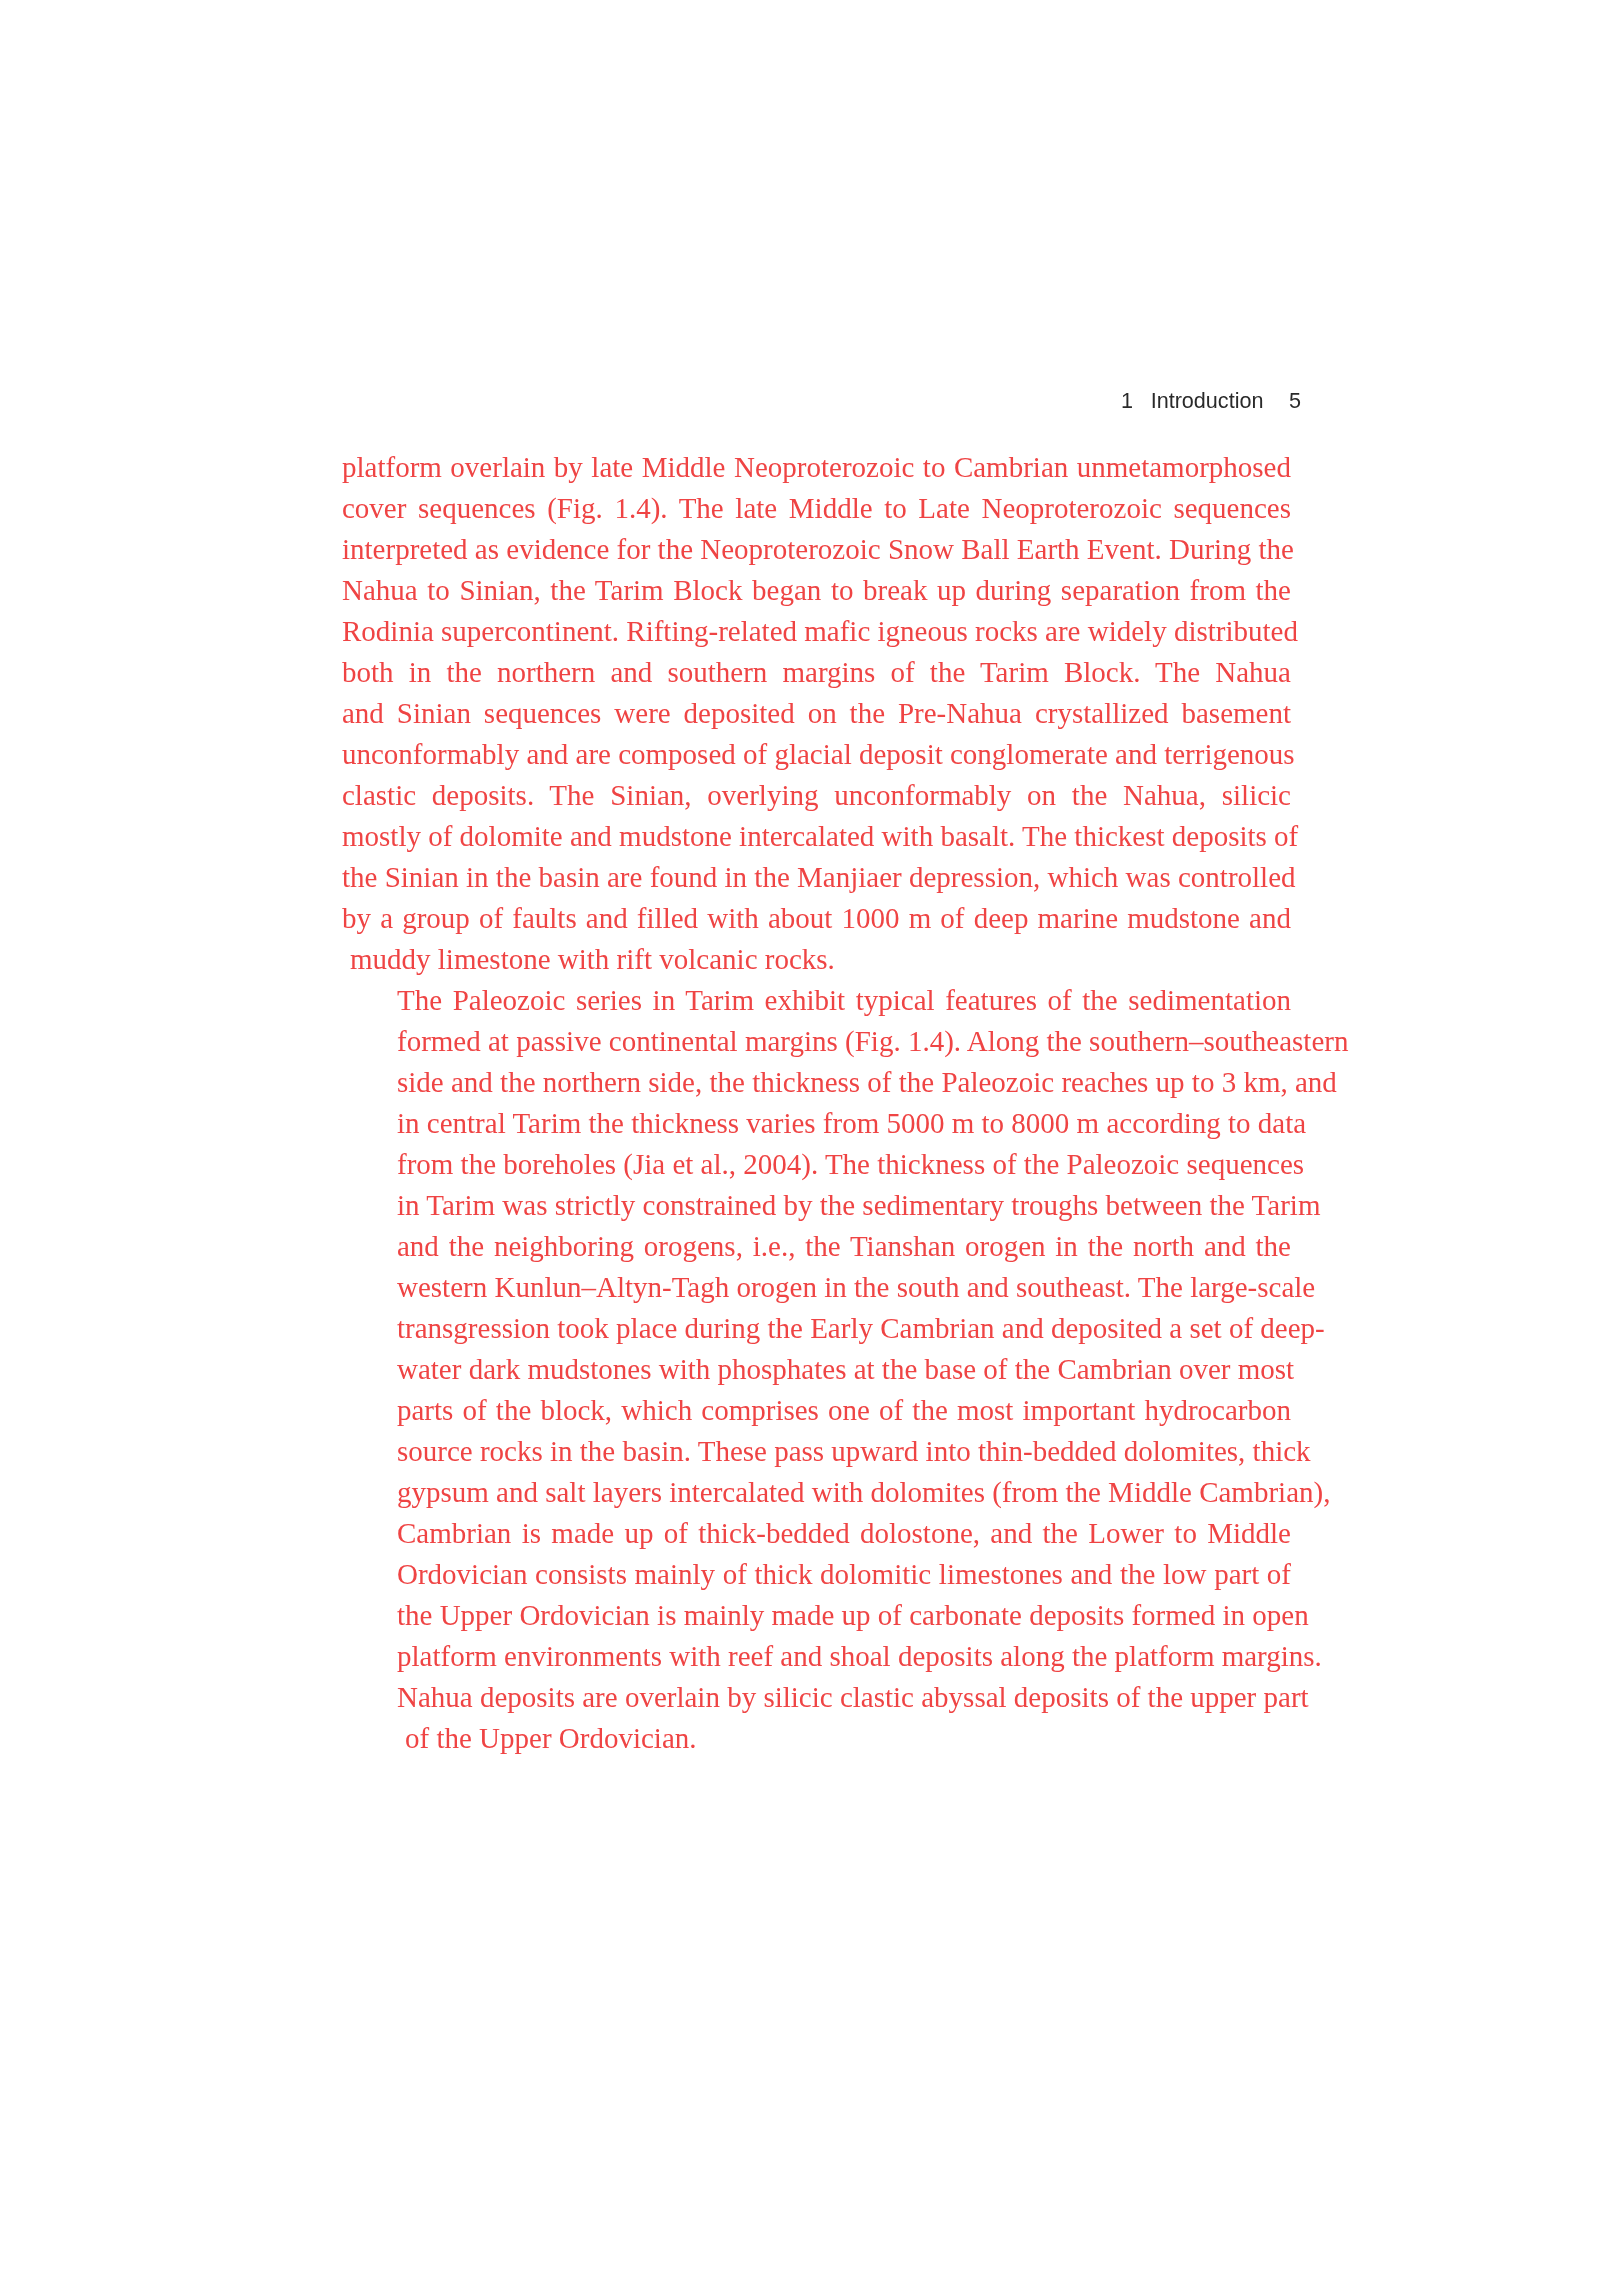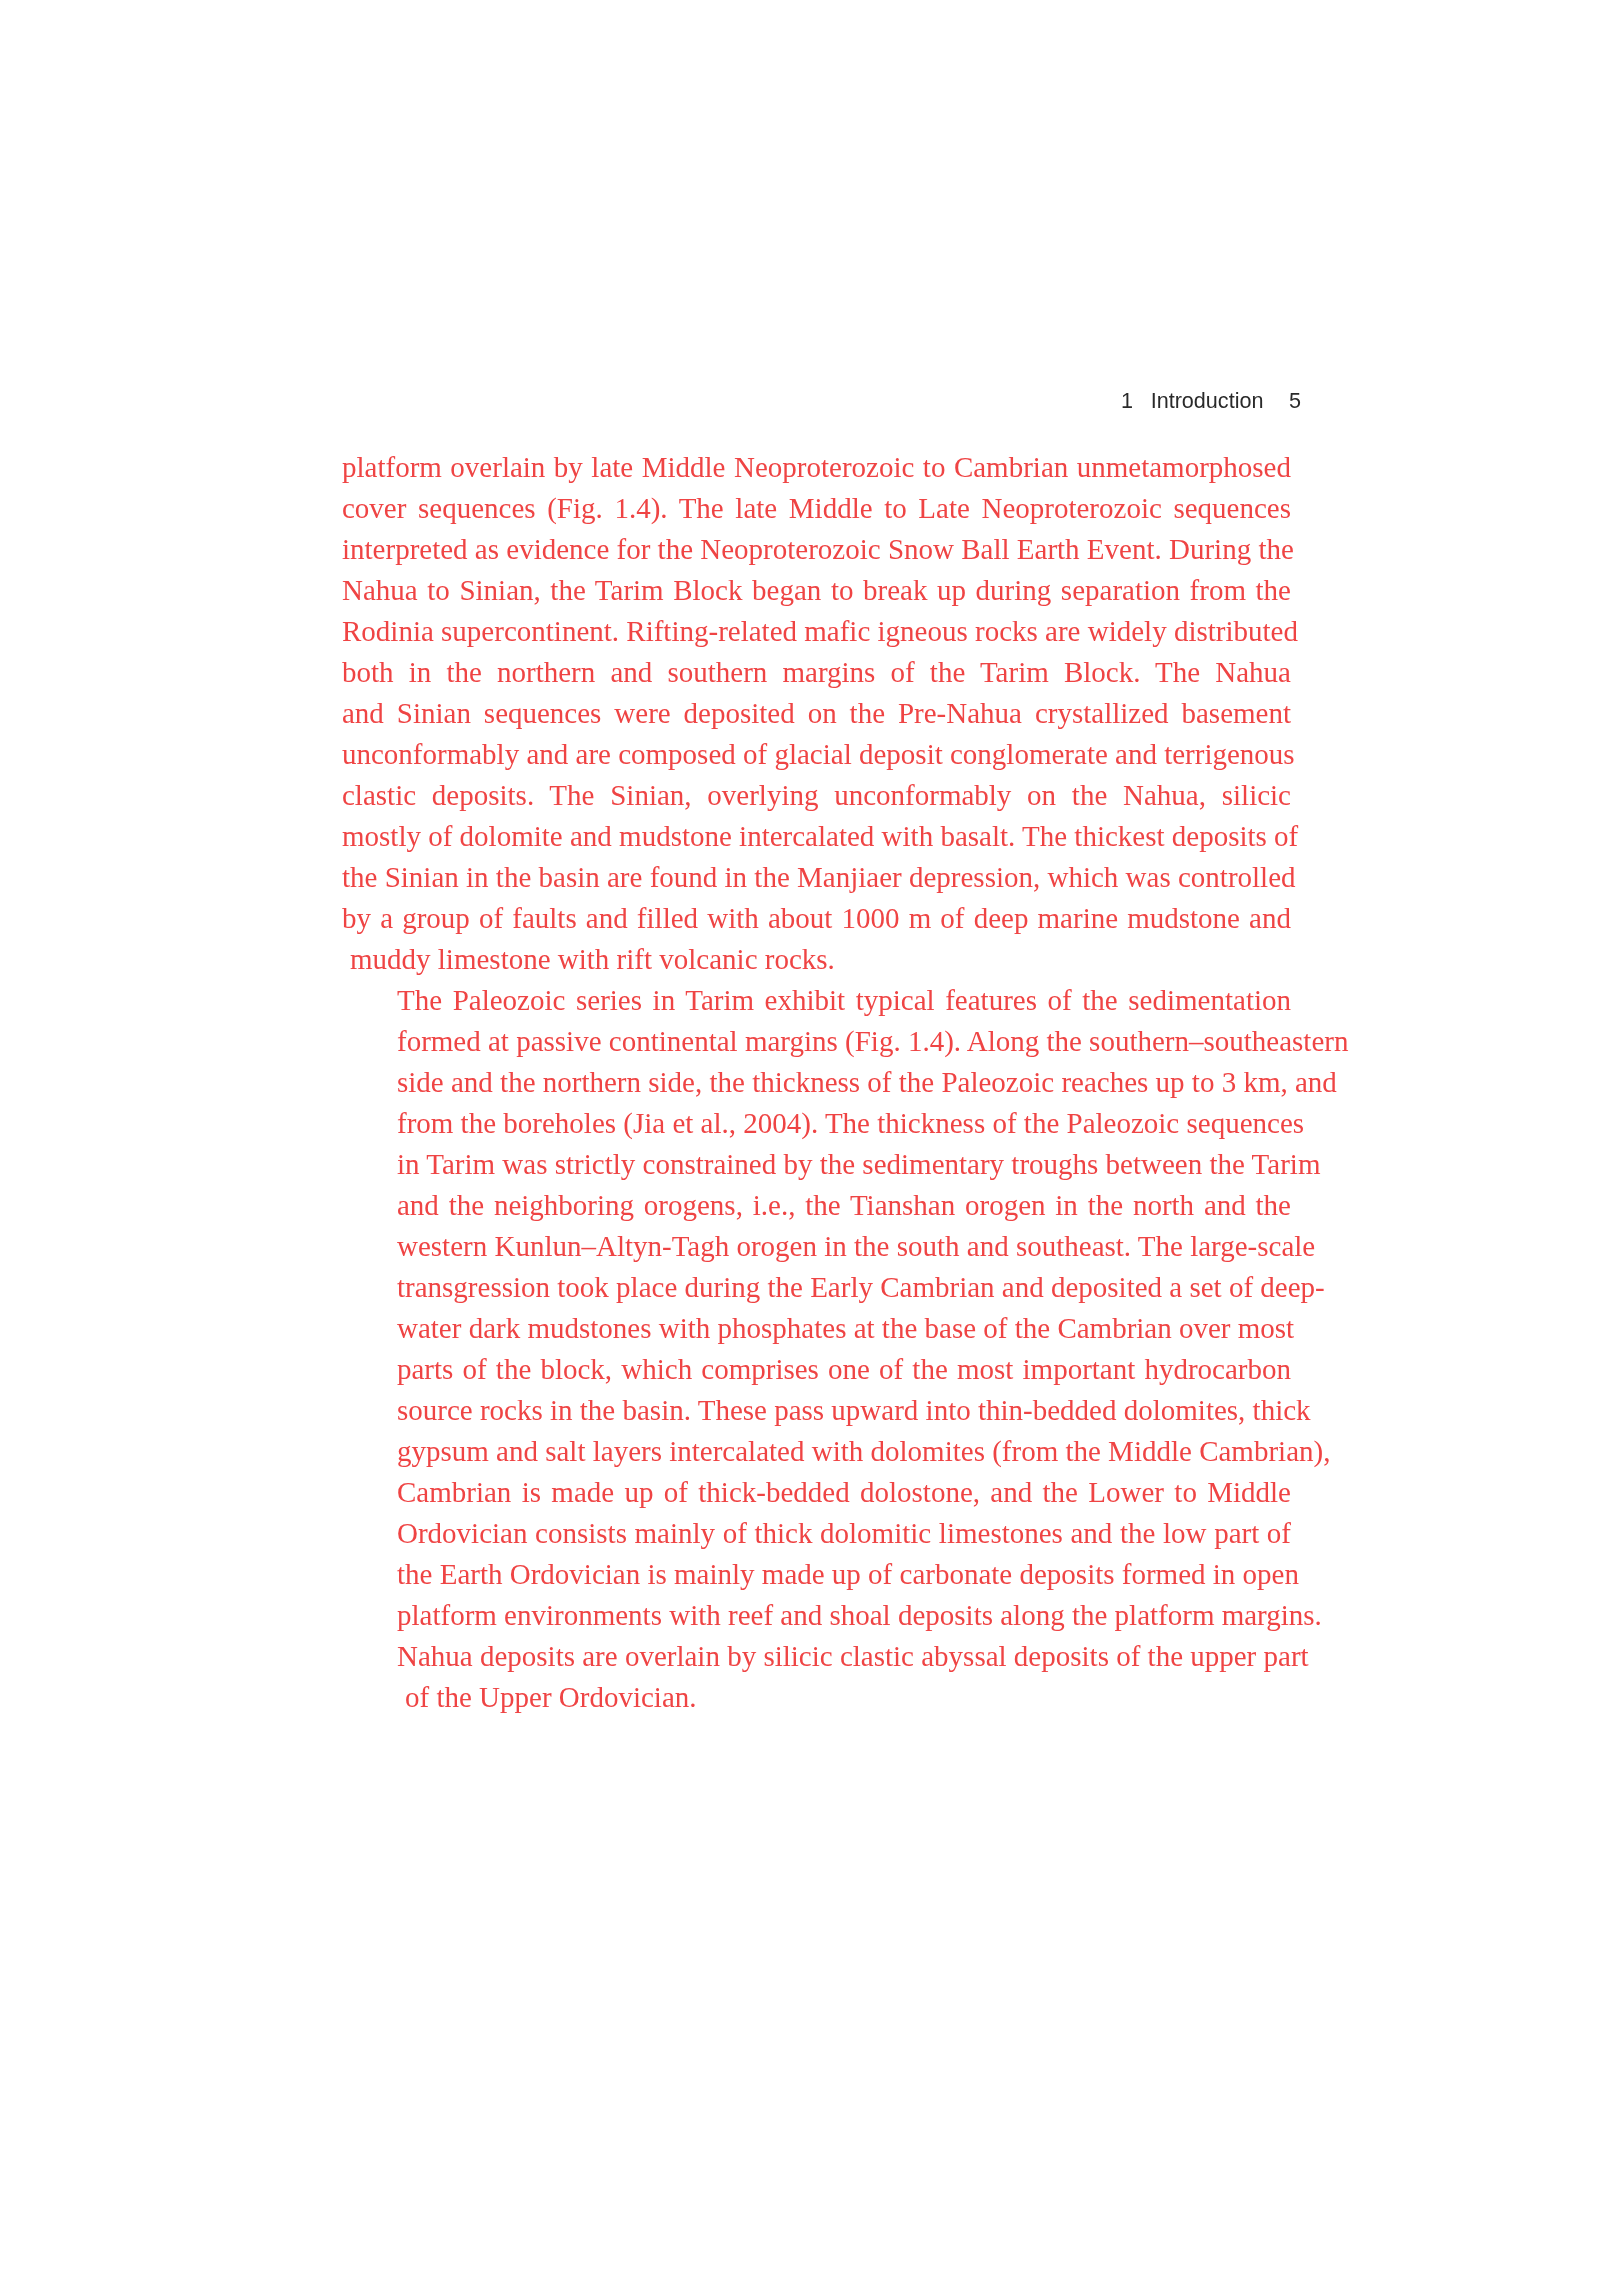--- a/index.html
+++ b/index.html
@@ -74,30 +74,31 @@
       <span class="line">clastic deposits. The Sinian, overlying unconformably on the Nahua, silicic</span>
       <span class="line">mostly of dolomite and mudstone intercalated with basalt. The thickest deposits of</span>
       <span class="line">the Sinian in the basin are found in the Manjiaer depression, which was controlled</span>
       <span class="line">by a group of faults and filled with about 1000 m of deep marine mudstone and</span>
       <span class="line last">muddy limestone with rift volcanic rocks.</span>
     </p>
   <p class="indent">
       <span class="line">The Paleozoic series in Tarim exhibit typical features of the sedimentation</span>
       <span class="line">formed at passive continental margins (Fig. 1.4). Along the southern–southeastern</span>
       <span class="line">side and the northern side, the thickness of the Paleozoic reaches up to 3 km, and</span>
+      <span class="line">in central Tarim the thickness varies from 5000 m to 8000 m according to data</span>
       <span class="line">from the boreholes (Jia et al., 2004). The thickness of the Paleozoic sequences</span>
       <span class="line">in Tarim was strictly constrained by the sedimentary troughs between the Tarim</span>
       <span class="line">and the neighboring orogens, i.e., the Tianshan orogen in the north and the</span>
       <span class="line">western Kunlun–Altyn-Tagh orogen in the south and southeast. The large-scale</span>
       <span class="line">transgression took place during the Early Cambrian and deposited a set of deep-</span>
       <span class="line">water dark mudstones with phosphates at the base of the Cambrian over most</span>
       <span class="line">parts of the block, which comprises one of the most important hydrocarbon</span>
       <span class="line">source rocks in the basin. These pass upward into thin-bedded dolomites, thick</span>
       <span class="line">gypsum and salt layers intercalated with dolomites (from the Middle Cambrian),</span>
       <span class="line">Cambrian is made up of thick-bedded dolostone, and the Lower to Middle</span>
       <span class="line">Ordovician consists mainly of thick dolomitic limestones and the low part of</span>
-      <span class="line">the Earth Ordovician is mainly made up of carbonate deposits formed in open</span>
+      <span class="line">the Upper Ordovician is mainly made up of carbonate deposits formed in open</span>
       <span class="line">platform environments with reef and shoal deposits along the platform margins.</span>
       <span class="line">Nahua deposits are overlain by silicic clastic abyssal deposits of the upper part</span>
       <span class="line last">of the Upper Ordovician.</span>
     </p>
 </div>
 
 
 </body></html>

